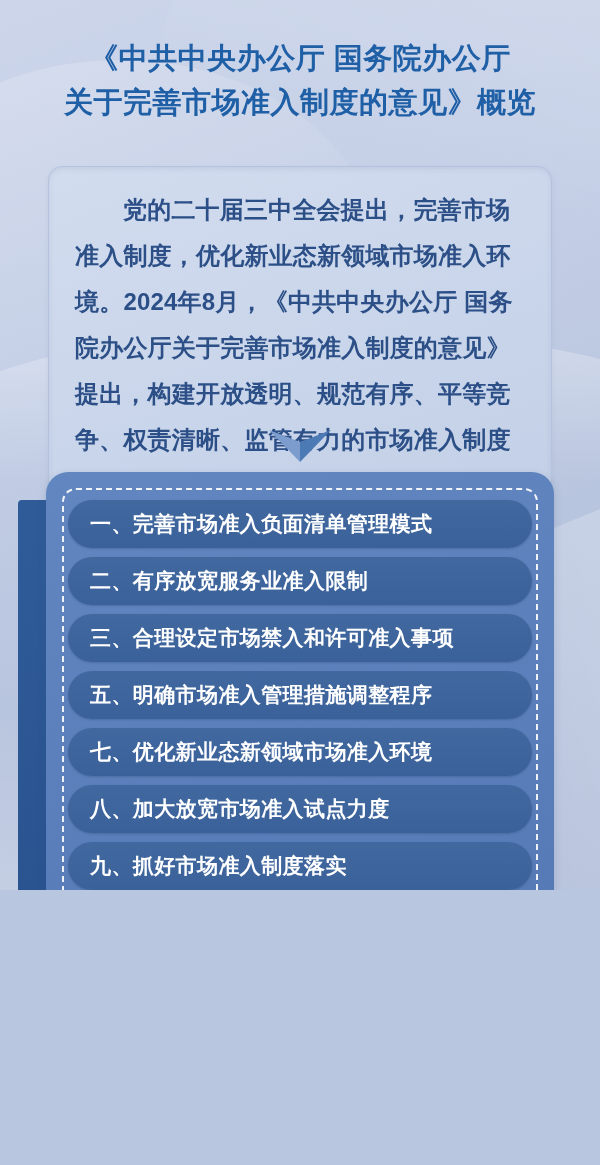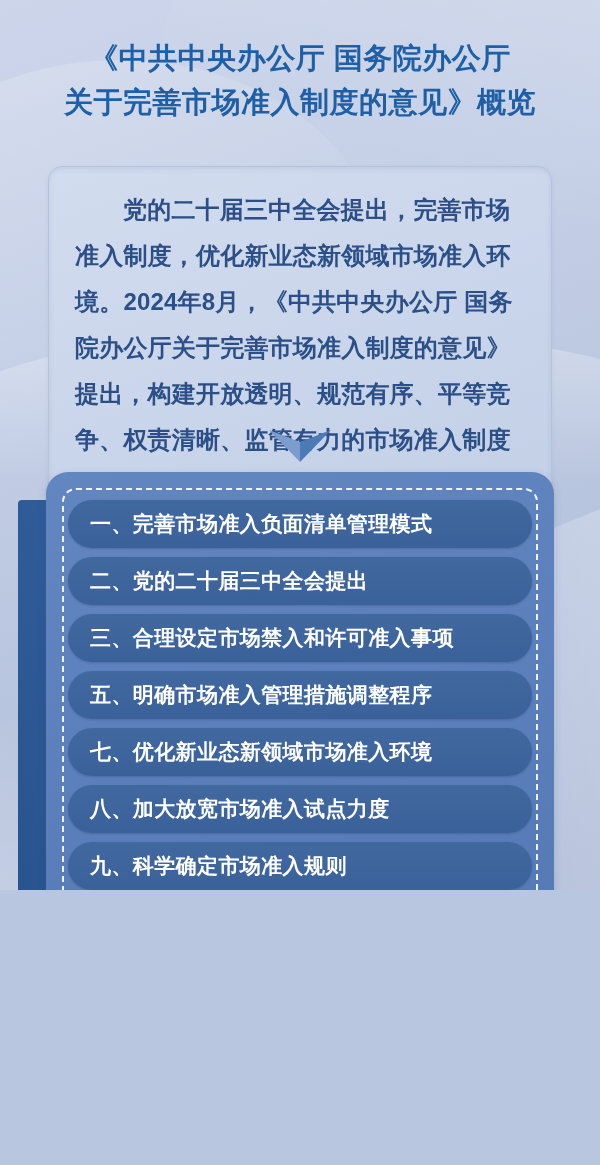--- a/index.html
+++ b/index.html
@@ -188,21 +188,21 @@
   <div class="panel">
     <div class="panel-dash"></div>
 
     <div class="items">
 
       <div class="item-pill">
         <span class="item-label">一、完善市场准入负面清单管理模式</span>
       </div>
 
       <div class="item-pill">
-        <span class="item-label">二、党的二十届三中全会提出</span>
+        <span class="item-label">二、有序放宽服务业准入限制</span>
       </div>
 
       <div class="item-pill">
         <span class="item-label">三、合理设定市场禁入和许可准入事项</span>
       </div>
 
 
       <div class="item-pill">
         <span class="item-label">五、明确市场准入管理措施调整程序</span>
       </div>
@@ -210,21 +210,21 @@
 
       <div class="item-pill">
         <span class="item-label">七、优化新业态新领域市场准入环境</span>
       </div>
 
       <div class="item-pill">
         <span class="item-label">八、加大放宽市场准入试点力度</span>
       </div>
 
       <div class="item-pill">
-        <span class="item-label">九、科学确定市场准入规则</span>
+        <span class="item-label">九、抓好市场准入制度落实</span>
       </div>
 
       <div class="item-pill">
         <span class="item-label">十、强化组织实施</span>
       </div>
 
     </div>
   </div>
 
 </div>

